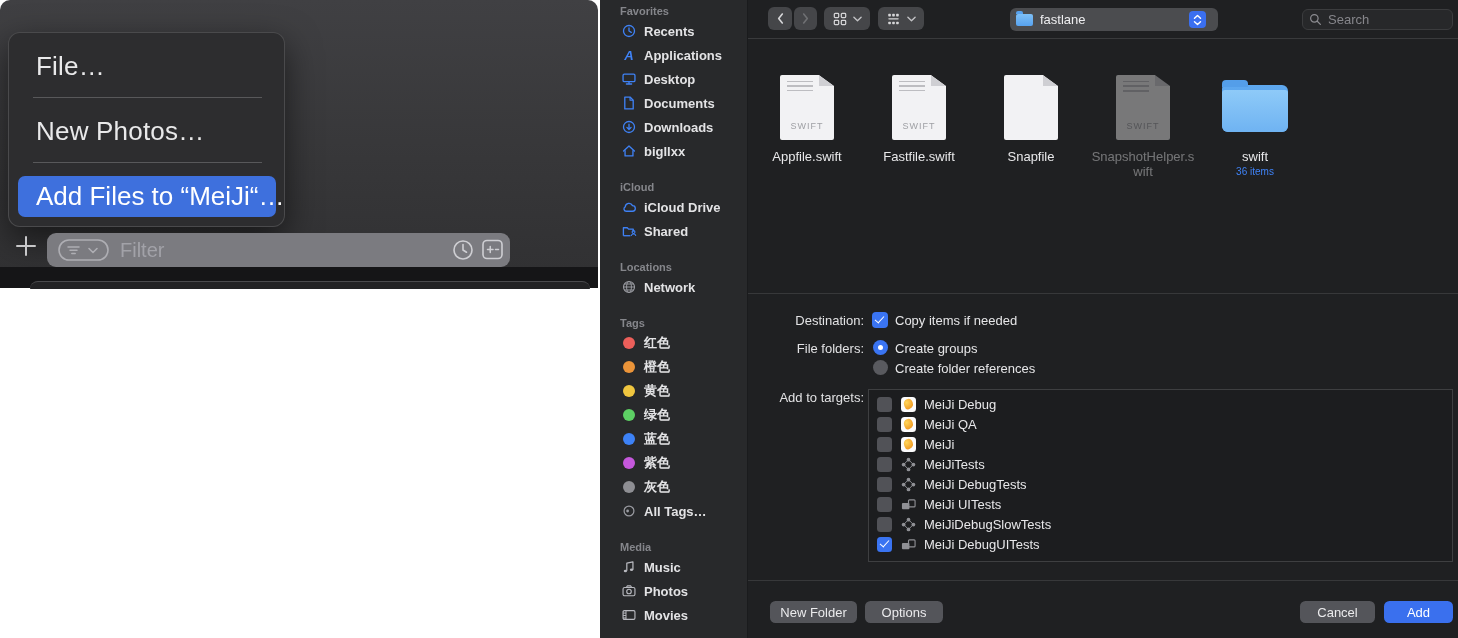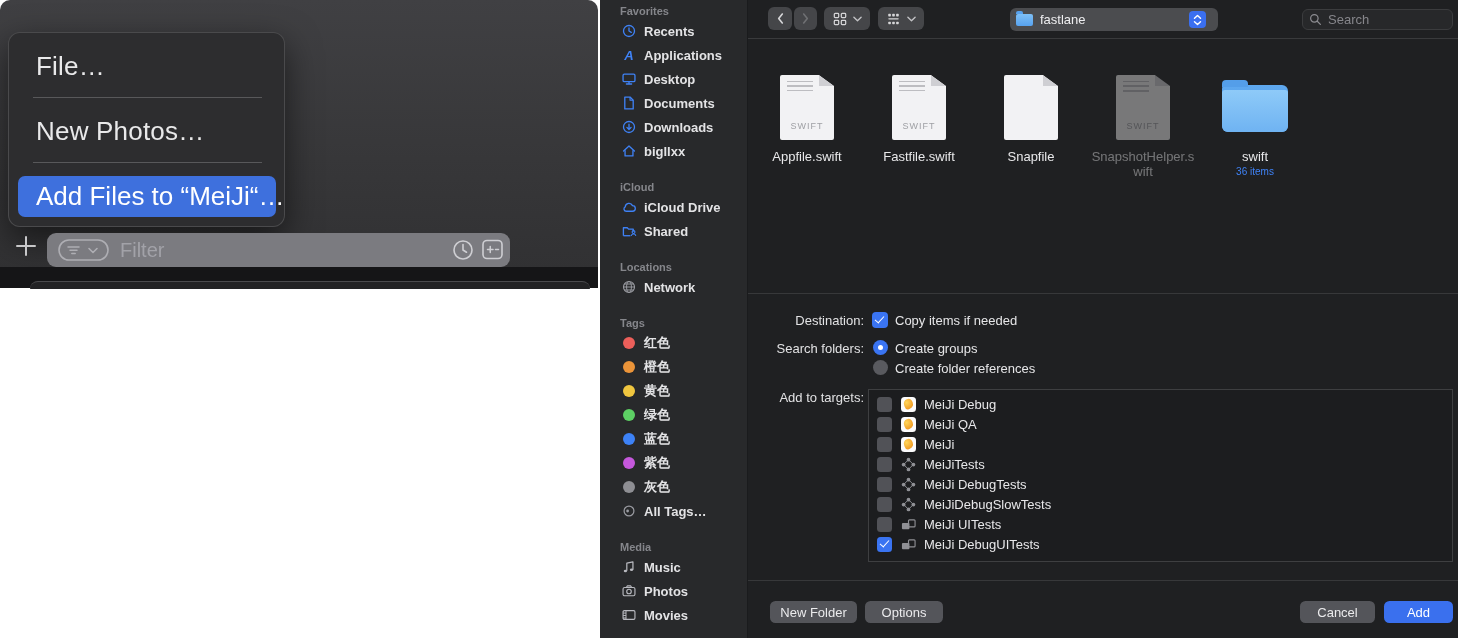--- a/index.html
+++ b/index.html
@@ -464,21 +464,21 @@
         <div class="fcount">36 items</div>
       </div>
     </div>
 
     <div class="sep sep1"></div>
 
     <div class="flabel" style="top:313px">Destination:</div>
     <span class="cb" style="left:124px;top:312px"></span>
     <div class="ftext" style="left:147px;top:313px">Copy items if needed</div>
 
-    <div class="flabel" style="top:341px">Search folders:</div>
+    <div class="flabel" style="top:341px">File folders:</div>
     <span class="radio sel" style="left:125px;top:340px"></span>
     <div class="ftext" style="left:147px;top:341px">Create groups</div>
     <span class="radio" style="left:125px;top:360px"></span>
     <div class="ftext" style="left:147px;top:361px">Create folder references</div>
 
     <div class="flabel" style="top:390px">Add to targets:</div>
 
     <div class="tlist">
       <div class="trow">
         <span class="tcb"></span>
@@ -534,41 +534,41 @@
                 <circle cx="2.8" cy="8" r="2"></circle>
               </g>
           </svg>
         </span>
         <span class="tlabel">MeiJi DebugTests</span>
       </div>
       <div class="trow">
         <span class="tcb"></span>
         <span class="tic">
           <svg width="15" height="15" viewBox="0 0 16 16">
+            <rect x="8" y="3" width="7" height="7.5" rx="1" fill="none" stroke="#8f9095" stroke-width="1.2"></rect>
+            <rect x="1" y="6.5" width="8" height="6.5" rx="1" fill="#8f9095"></rect>
+          </svg>
+        </span>
+        <span class="tlabel">MeiJi UITests</span>
+      </div>
+      <div class="trow">
+        <span class="tcb"></span>
+        <span class="tic">
+          <svg width="15" height="15" viewBox="0 0 16 16">
             <path d="M8 2.8 L13.2 8 L8 13.2 L2.8 8 Z" stroke="#8f9095" stroke-width="1" fill="none"></path>
             <g fill="#8f9095">
                 <circle cx="8" cy="2.8" r="2"></circle>
                 <circle cx="13.2" cy="8" r="2"></circle>
                 <circle cx="8" cy="13.2" r="2"></circle>
                 <circle cx="2.8" cy="8" r="2"></circle>
               </g>
           </svg>
         </span>
         <span class="tlabel">MeiJiDebugSlowTests</span>
       </div>
-      <div class="trow">
-        <span class="tcb"></span>
-        <span class="tic">
-          <svg width="15" height="15" viewBox="0 0 16 16">
-            <rect x="8" y="3" width="7" height="7.5" rx="1" fill="none" stroke="#8f9095" stroke-width="1.2"></rect>
-            <rect x="1" y="6.5" width="8" height="6.5" rx="1" fill="#8f9095"></rect>
-          </svg>
-        </span>
-        <span class="tlabel">MeiJi UITests</span>
-      </div>
       <div class="trow checked">
         <span class="tcb"></span>
         <span class="tic">
           <svg width="15" height="15" viewBox="0 0 16 16">
             <rect x="8" y="3" width="7" height="7.5" rx="1" fill="none" stroke="#8f9095" stroke-width="1.2"></rect>
             <rect x="1" y="6.5" width="8" height="6.5" rx="1" fill="#8f9095"></rect>
           </svg>
         </span>
         <span class="tlabel">MeiJi DebugUITests</span>
       </div>

